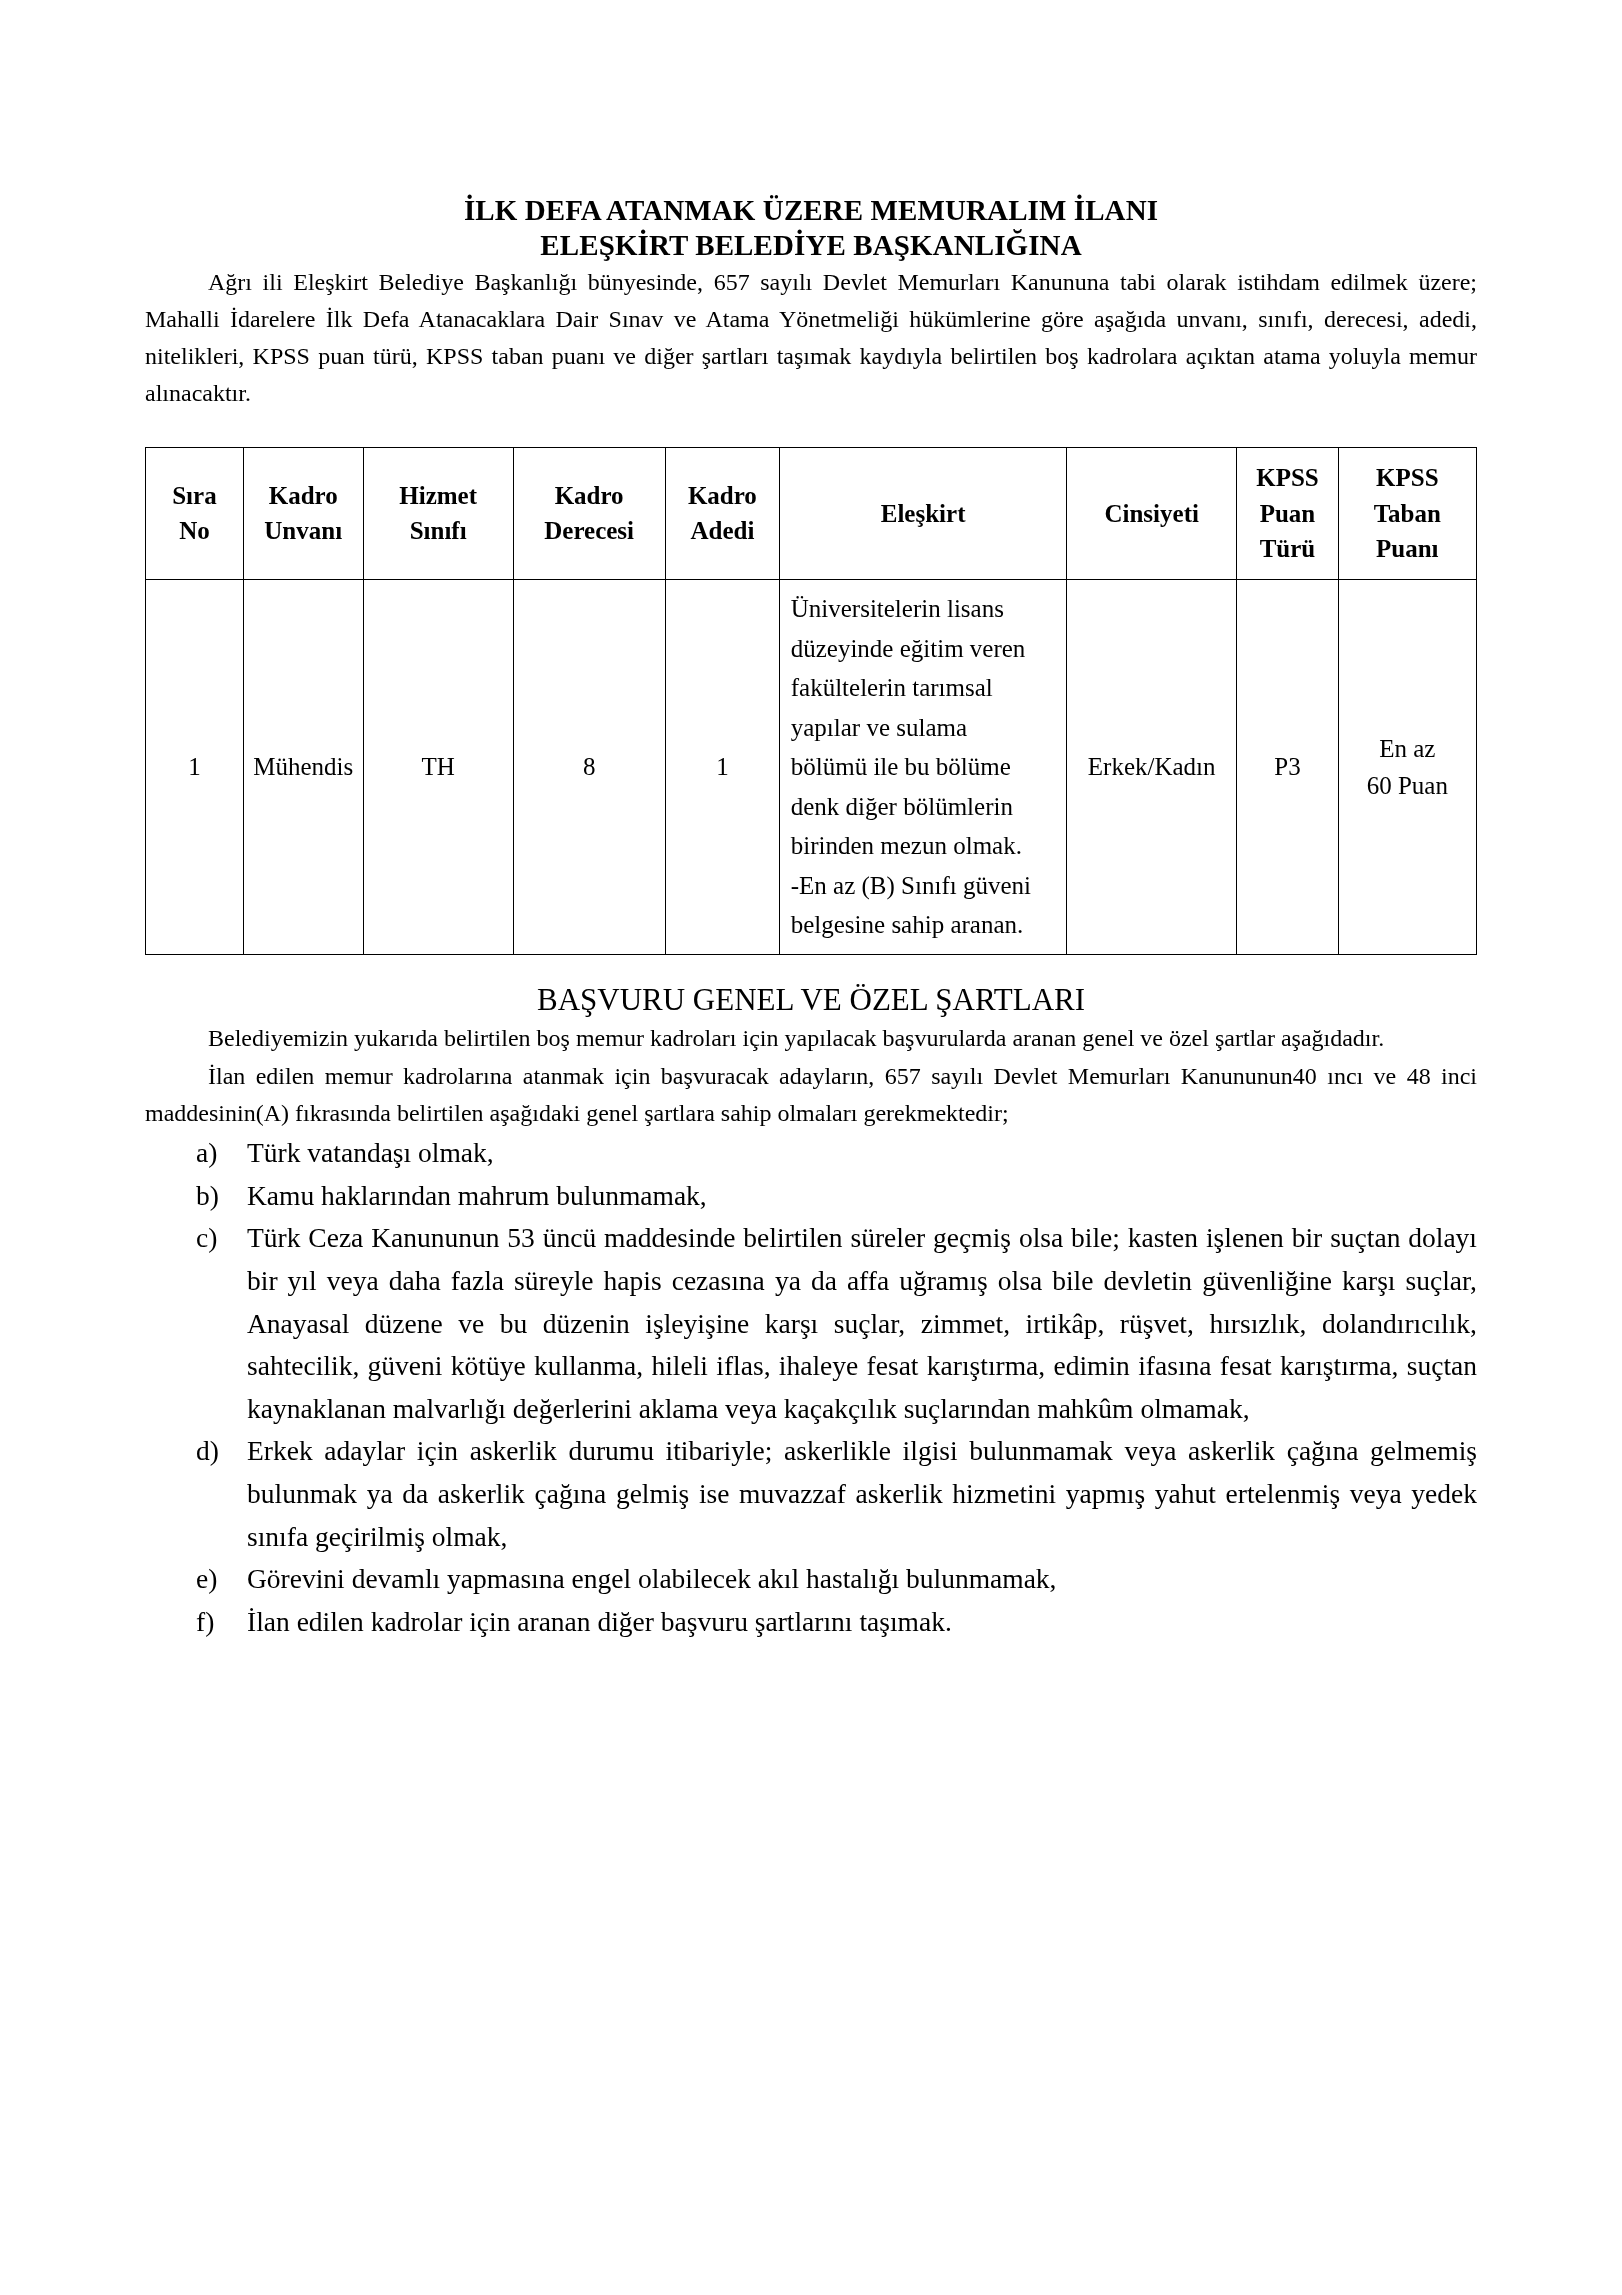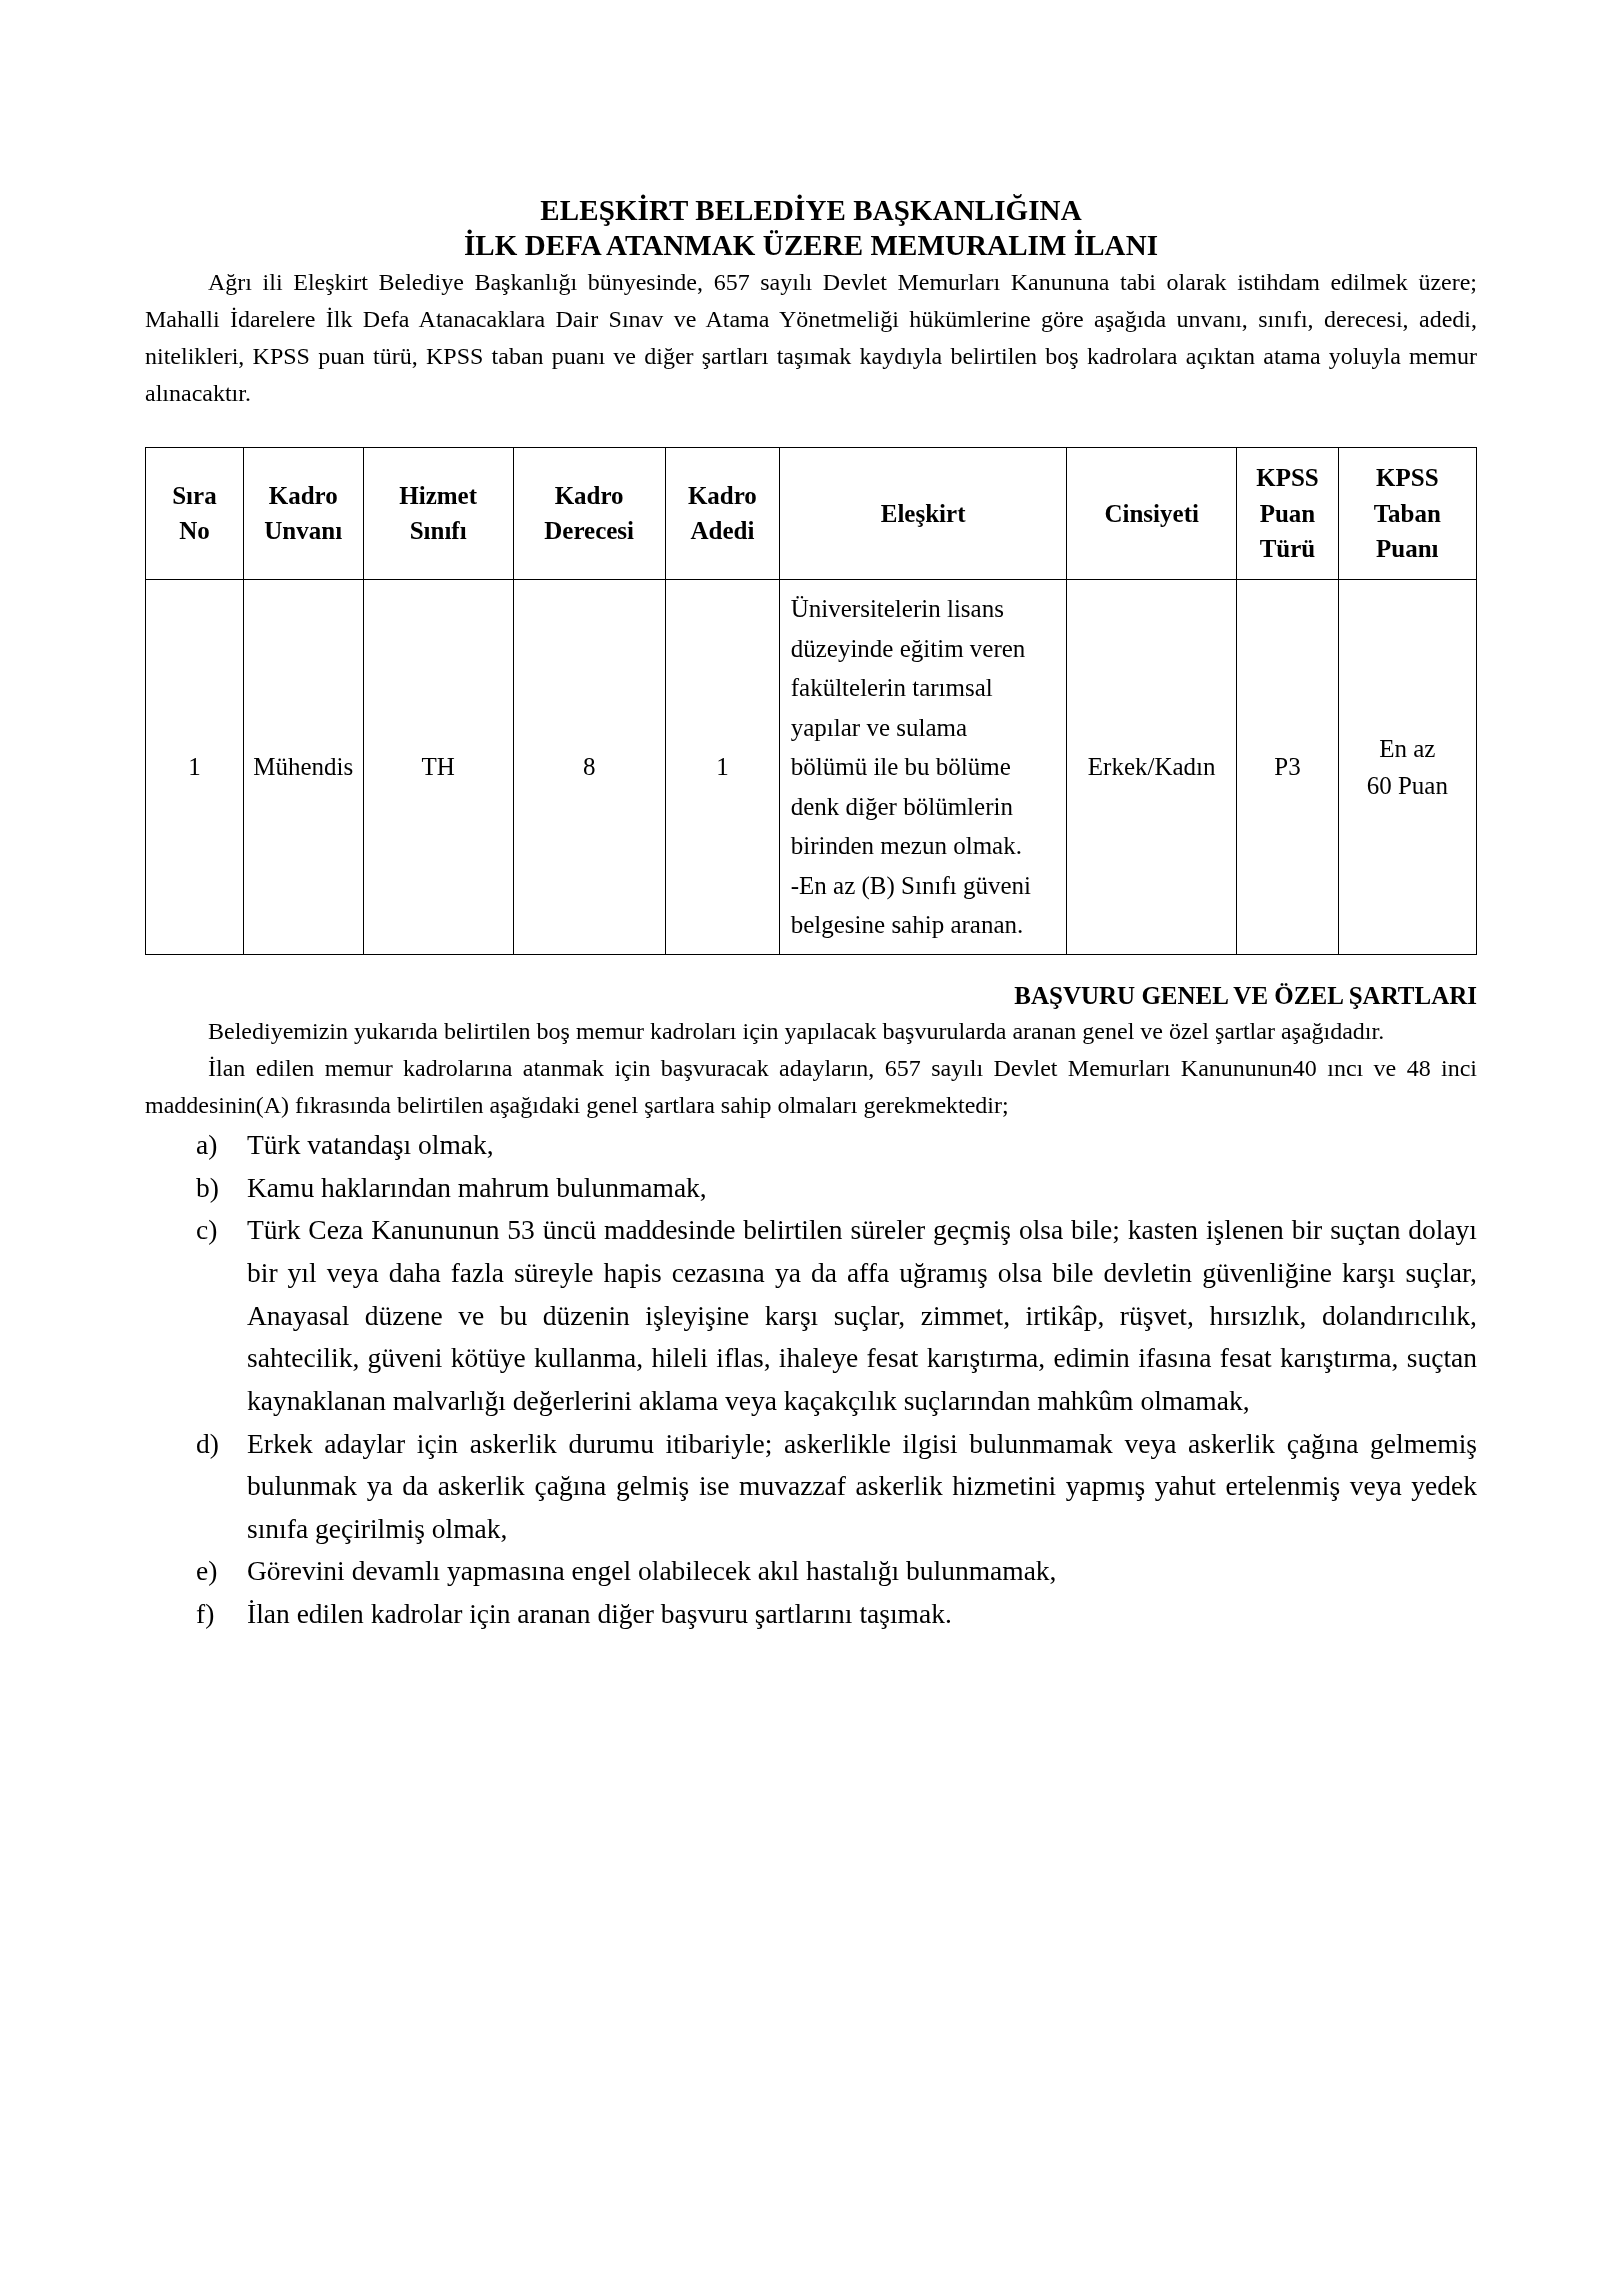--- a/index.html
+++ b/index.html
@@ -96,26 +96,26 @@
   .col-hizmet { width: 89px; }
   .col-derece { width: 90px; }
   .col-adedi  { width: 68px; }
   .col-nitelik{ width: 170px; }
   .col-cinsiyet{width: 101px; }
   .col-ptur   { width: 60px; }
   .col-ptaban { width: 82px; }
 
   
   h2.sec-heading {
-    font-size: 25px;
-    font-weight: bold;
+    font-size: 31px;
+    font-weight: normal;
     margin: 0;
     padding-top: 25px;
     line-height: 1.3;
-    text-align: right;
+    text-align: center;
   }
   h2.sec-heading.tight {
     padding-top: 29px;
   }
 
   
   ol.alpha-list {
     list-style: none;
     margin: 0;
     padding: 0;
@@ -144,22 +144,22 @@
     margin-top: 5.2px;
   }
 </style>
 </head>
 <body>
 
 <div class="page">
   <div class="content">
 
     <div class="doc-title">
+      <span class="line">İLK DEFA ATANMAK ÜZERE MEMURALIM İLANI</span>
       <span class="line">ELEŞKİRT BELEDİYE BAŞKANLIĞINA</span>
-      <span class="line">İLK DEFA ATANMAK ÜZERE MEMURALIM İLANI</span>
     </div>
 
     <p class="body-par par-intro">Ağrı ili Eleşkirt Belediye Başkanlığı bünyesinde, 657 sayılı Devlet Memurları Kanununa tabi olarak istihdam edilmek üzere; Mahalli İdarelere İlk Defa Atanacaklara Dair Sınav ve Atama Yönetmeliği hükümlerine göre aşağıda unvanı, sınıfı, derecesi, adedi, nitelikleri, KPSS puan türü, KPSS taban puanı ve diğer şartları taşımak kaydıyla belirtilen boş kadrolara açıktan atama yoluyla memur alınacaktır.</p>
 
     <div class="table-wrap">
       <table class="kadro">
         <colgroup>
           <col class="col-sira">
           <col class="col-unvan">
           <col class="col-hizmet">

